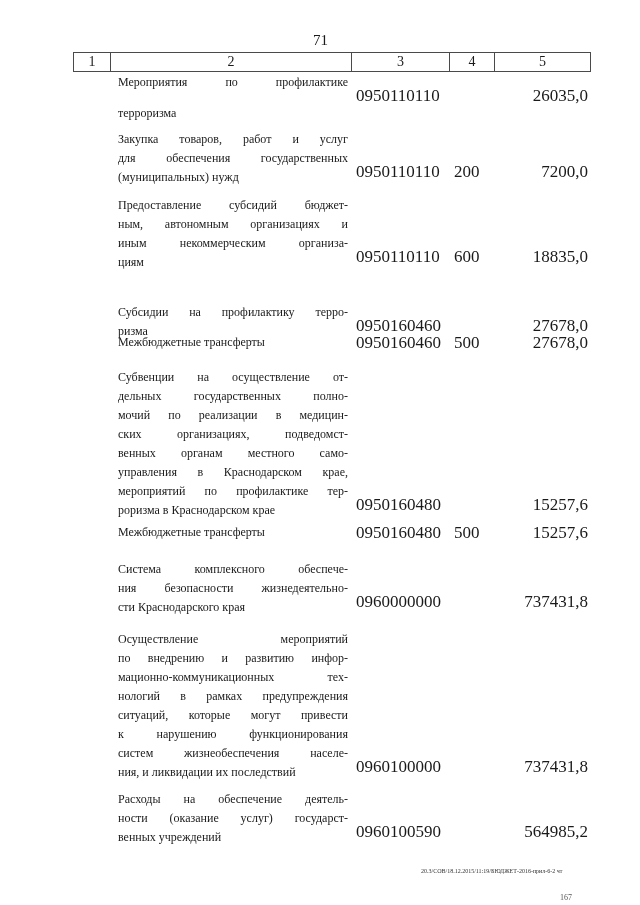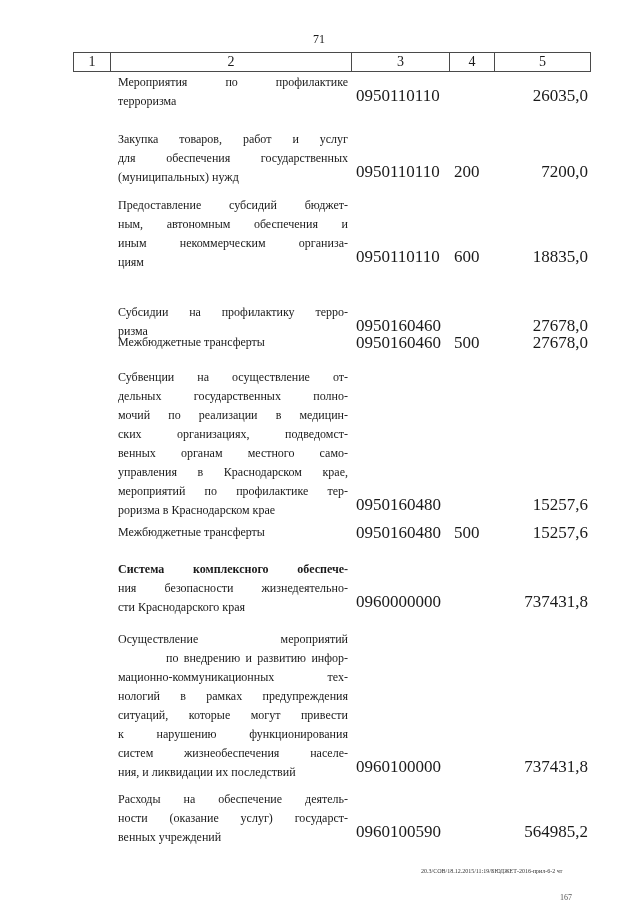--- a/index.html
+++ b/index.html
@@ -2,21 +2,21 @@
 <html><head>
 <meta charset="utf-8">
 <style>
   html, body { margin: 0; padding: 0; background: #ffffff; }
   body {
     width: 640px; height: 905px; position: relative; overflow: hidden;
     font-family: "Liberation Serif", "DejaVu Serif", serif;
     color: #1a1a1a;
   }
   .page-number {
-    position: absolute; left: 313px; top: 32px; font-size: 12px;
+    position: absolute; left: 313px; top: 32px; font-size: 15px;
   }
   .header-table {
     position: absolute; left: 73px; top: 52px; width: 512px; height: 20px;
     border-collapse: collapse; table-layout: fixed;
   }
   .header-table td {
     border: 1px solid #4a4a4a; text-align: center; font-size: 14px;
     padding: 0; height: 18px; line-height: 18px;
   }
   .row {
@@ -54,40 +54,40 @@
     <td style="width:44px">4</td>
     <td style="width:95px">5</td>
   </tr>
 </tbody>
   </table>
 
 <div id="rows">
     <div class="row" style="top: 73px; height: 38px;">
       <div class="name">
         <div style="text-align: justify; text-align-last: justify;">Мероприятия по профилактике</div>
-        <div style="text-align: left; text-align-last: left;">терроризма</div>
+        <div style="text-align: left; text-align-last: left; margin-top: 12px;">терроризма</div>
       </div>
       <div class="code" style="top: 13px;">0950110110</div>
       <div class="type" style="top: 13px;"></div>
       <div class="amount" style="top: 13px;">26035,0</div>
     </div>
     <div class="row" style="top: 130px; height: 57px;">
       <div class="name">
         <div style="text-align: justify; text-align-last: justify;">Закупка товаров, работ и услуг</div>
         <div style="text-align: justify; text-align-last: justify;">для обеспечения государственных</div>
         <div style="text-align: right; text-align-last: left;">(муниципальных) нужд</div>
       </div>
       <div class="code" style="top: 32px;">0950110110</div>
       <div class="type" style="top: 32px;">200</div>
       <div class="amount" style="top: 32px;">7200,0</div>
     </div>
     <div class="row" style="top: 196px; height: 76px;">
       <div class="name">
         <div style="text-align: justify; text-align-last: justify;">Предоставление субсидий бюджет-</div>
-        <div style="text-align: justify; text-align-last: justify;">ным, автономным обеспечения и</div>
+        <div style="text-align: justify; text-align-last: justify;">ным, автономным организациях и</div>
         <div style="text-align: justify; text-align-last: justify;">иным некоммерческим организа-</div>
         <div style="text-align: right; text-align-last: left;">циям</div>
       </div>
       <div class="code" style="top: 51px;">0950110110</div>
       <div class="type" style="top: 51px;">600</div>
       <div class="amount" style="top: 51px;">18835,0</div>
     </div>
     <div class="row" style="top: 283px; height: 38px; margin-top: 20px;">
       <div class="name">
         <div style="text-align: justify; text-align-last: justify;">Субсидии на профилактику терро-</div>
@@ -123,32 +123,32 @@
     <div class="row" style="top: 523px; height: 19px;">
       <div class="name">
         <div style="text-align: left; text-align-last: left;">Межбюджетные трансферты</div>
       </div>
       <div class="code" style="top: 0px;">0950160480</div>
       <div class="type" style="top: 0px;">500</div>
       <div class="amount" style="top: 0px;">15257,6</div>
     </div>
     <div class="row" style="top: 560px; height: 57px;">
       <div class="name">
-        <div style="text-align: justify; text-align-last: justify; font-weight: bold;">Система комплексного обеспече-</div>
+        <div style="text-align: justify; text-align-last: justify;">Система комплексного обеспече-</div>
         <div style="text-align: justify; text-align-last: justify;">ния безопасности жизнедеятельно-</div>
         <div style="text-align: left; text-align-last: left;">сти Краснодарского края</div>
       </div>
       <div class="code" style="top: 32px; text-align: right;">0960000000</div>
       <div class="type" style="top: 32px;"></div>
       <div class="amount" style="top: 32px;">737431,8</div>
     </div>
     <div class="row" style="top: 630px; height: 152px;">
       <div class="name">
         <div style="text-align: justify; text-align-last: justify;">Осуществление мероприятий</div>
-        <div style="text-align: justify; text-align-last: justify; margin-left: 48px;">по внедрению и развитию инфор-</div>
+        <div style="text-align: justify; text-align-last: justify;">по внедрению и развитию инфор-</div>
         <div style="text-align: justify; text-align-last: justify;">мационно-коммуникационных тех-</div>
         <div style="text-align: justify; text-align-last: justify;">нологий в рамках предупреждения</div>
         <div style="text-align: justify; text-align-last: justify;">ситуаций, которые могут привести</div>
         <div style="text-align: justify; text-align-last: justify;">к нарушению функционирования</div>
         <div style="text-align: justify; text-align-last: justify;">систем жизнеобеспечения населе-</div>
         <div style="text-align: left; text-align-last: left;">ния, и ликвидации их последствий</div>
       </div>
       <div class="code" style="top: 127px;">0960100000</div>
       <div class="type" style="top: 127px;"></div>
       <div class="amount" style="top: 127px;">737431,8</div>

